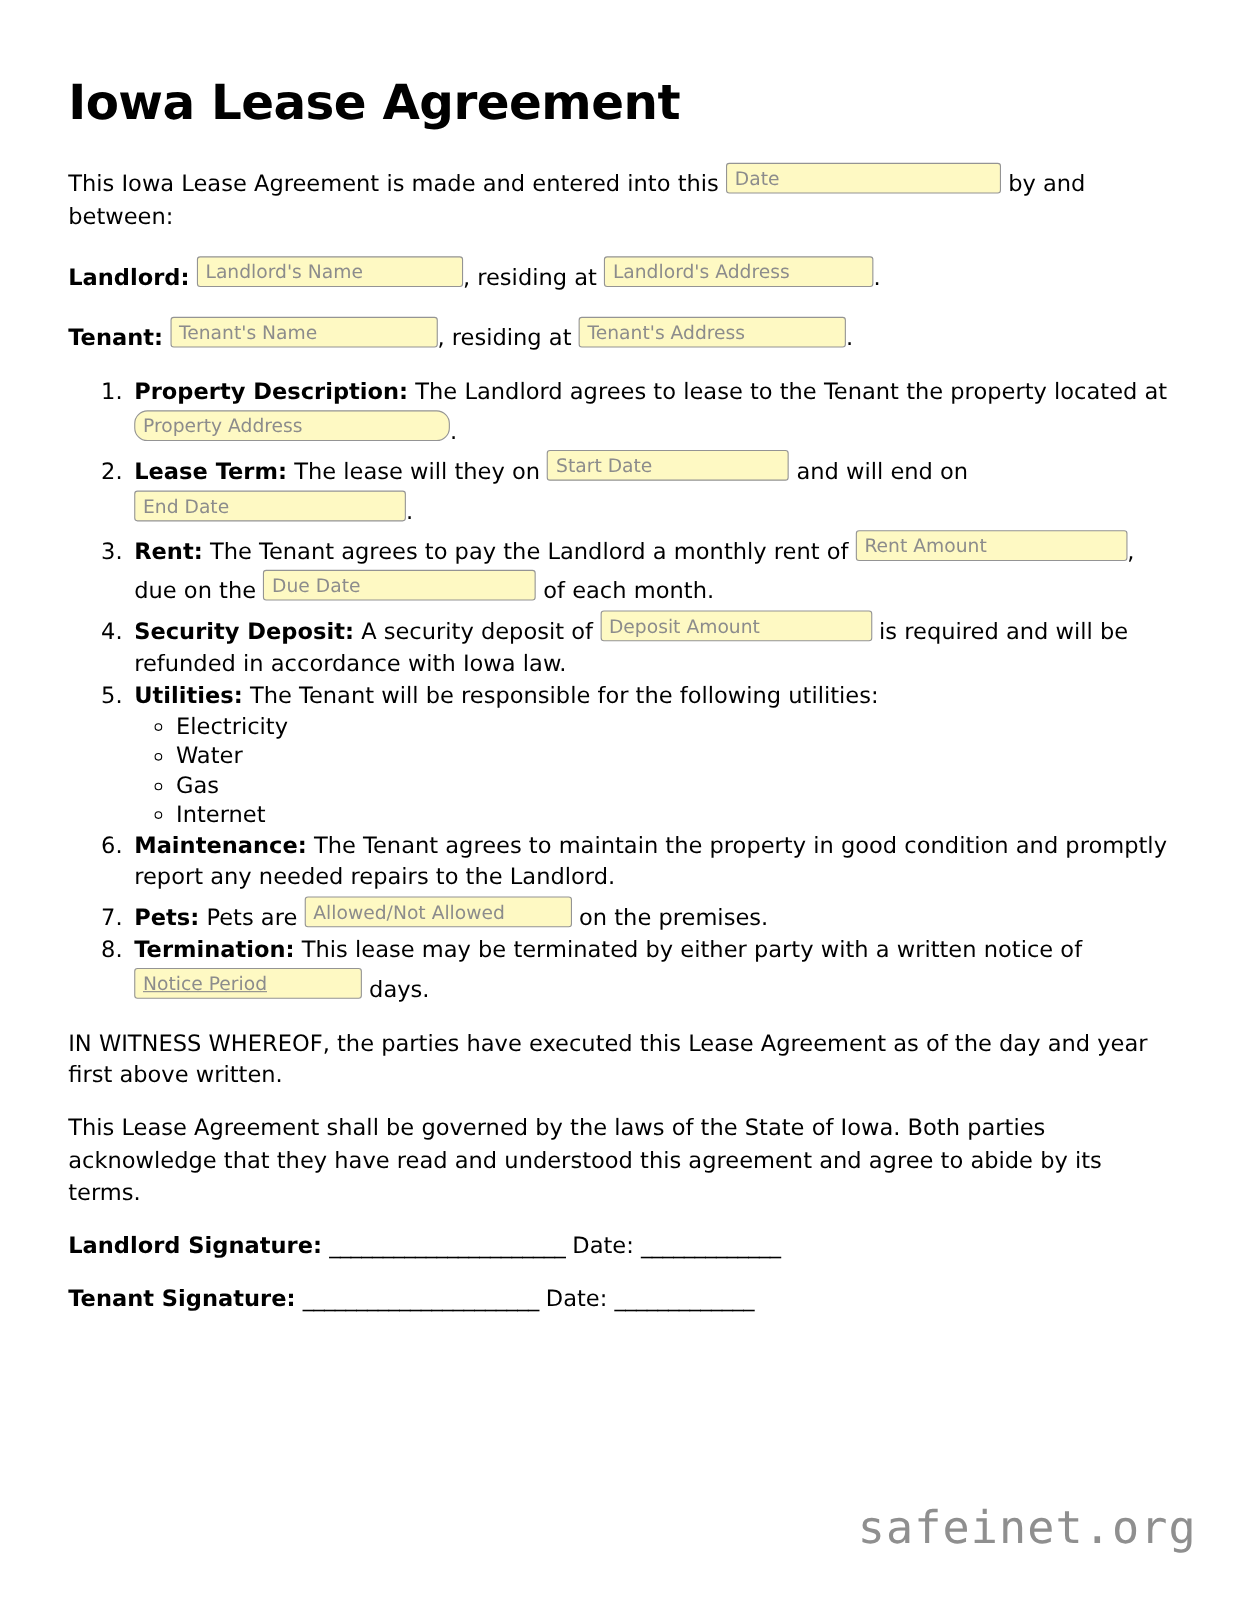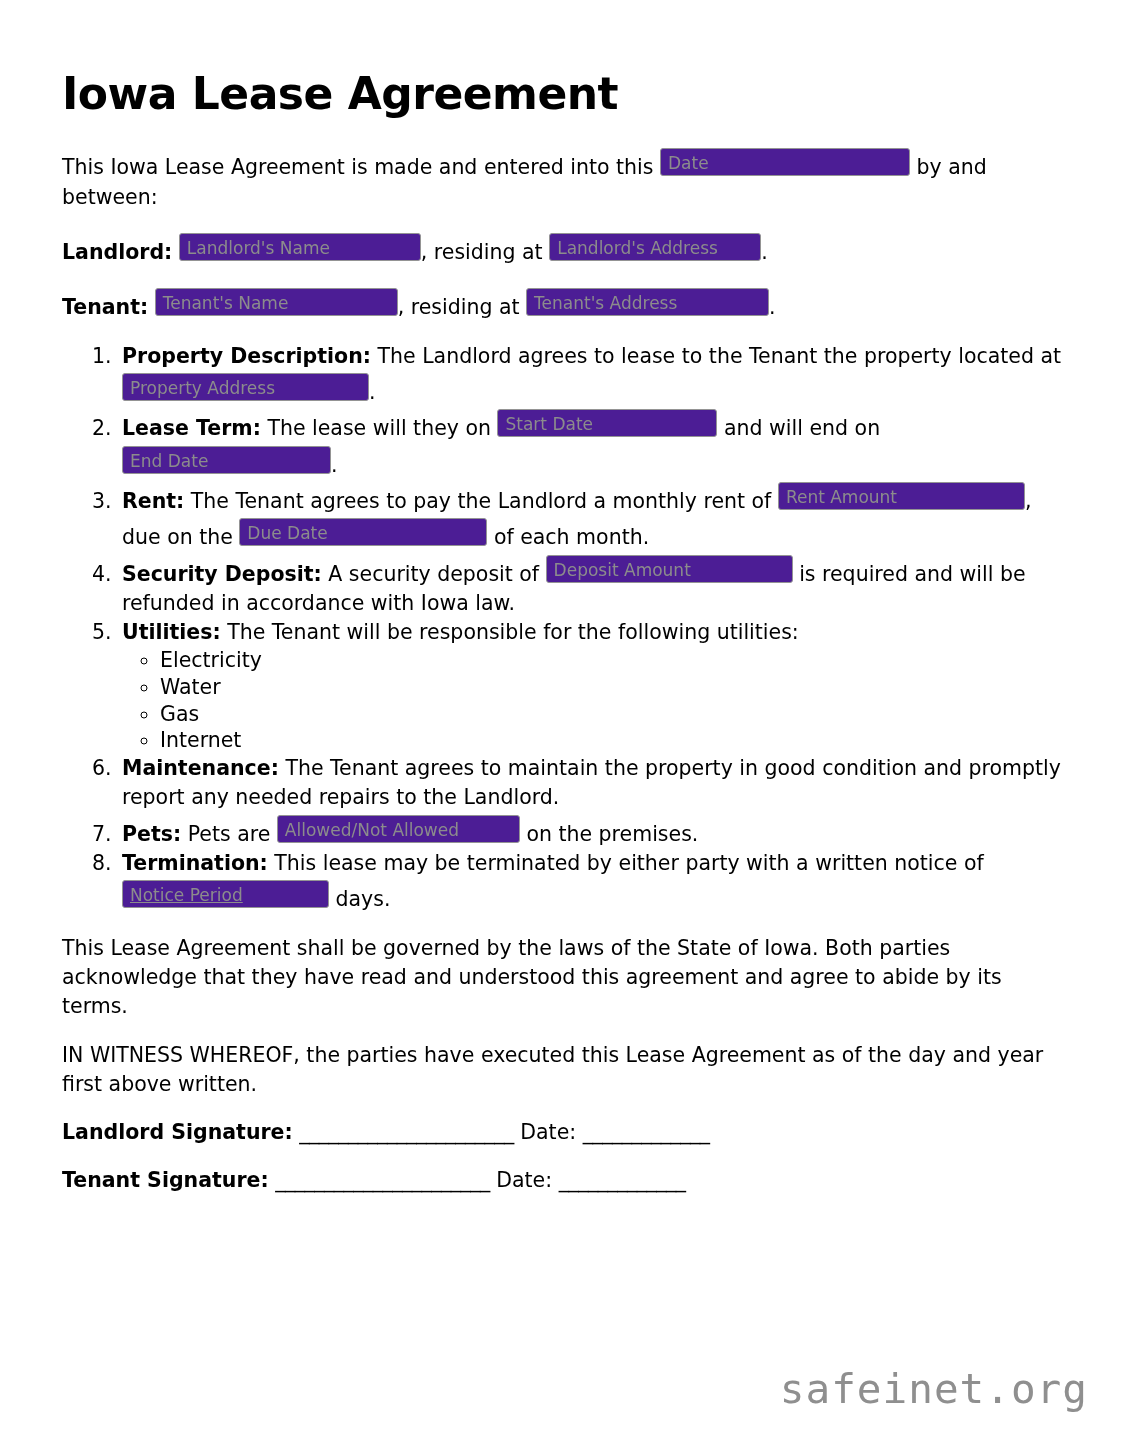--- a/index.html
+++ b/index.html
@@ -32,40 +32,40 @@
   p.para {
     font-size: 20.5px;
     line-height: 1.43;
     margin: 0 0 19px 0;
   }
   .fld {
     display: inline-block;
     vertical-align: baseline;
     border: 1px solid #949494;
     border-radius: 3px;
-    background: #4c1d95;
+    background: #fef9c3;
     color: #8c8c8c;
     font-family: "DejaVu Sans", sans-serif;
     font-size: 17px;
     line-height: 1;
     padding: 6px 24px 7px 7px;
     height: 28px;
     overflow: hidden;
     white-space: nowrap;
     position: relative;
     top: 2px;
   }
   .w-date { width: 250px; }
   .w-llname { width: 242px; }
-  .w-lladdr { width: 212px; }
+  .w-lladdr { width: 245px; }
   .w-tname { width: 243px; }
   .w-taddr { width: 243px; }
-  .w-propaddr { width: 247px; }
+  .w-propaddr { width: 287px; border-radius: 12px; }
   .w-startdate { width: 220px; }
-  .w-enddate { width: 209px; }
+  .w-enddate { width: 247px; }
   .w-rent { width: 247px; }
   .w-duedate { width: 248px; }
   .w-deposit { width: 247px; }
   .w-pets { width: 243px; }
   .w-notice { width: 207px; text-decoration: underline; }
 
   ol.terms {
     font-size: 20.5px;
     line-height: 1.43;
     margin: 0 0 19px 0;
@@ -188,23 +188,23 @@
 
     <li>
       <b>Termination:</b>
       <span>This lease may be terminated by either party with a written notice of</span>
       <span class="fld w-notice">Notice Period</span>
       <span>days.</span>
     </li>
 
   </ol>
 
+  <p class="para">IN WITNESS WHEREOF, the parties have executed this Lease Agreement as of the day and year first above written.</p>
+
   <p class="para">This Lease Agreement shall be governed by the laws of the State of Iowa. Both parties acknowledge that they have read and understood this agreement and agree to abide by its terms.</p>
-
-  <p class="para">IN WITNESS WHEREOF, the parties have executed this Lease Agreement as of the day and year first above written.</p>
 
   <p class="sig-line">
     <b>Landlord Signature:</b>
     <span class="rule">______________________</span>
     <span>Date:</span>
     <span class="rule">_____________</span>
   </p>
 
   <p class="sig-line">
     <b>Tenant Signature:</b>

